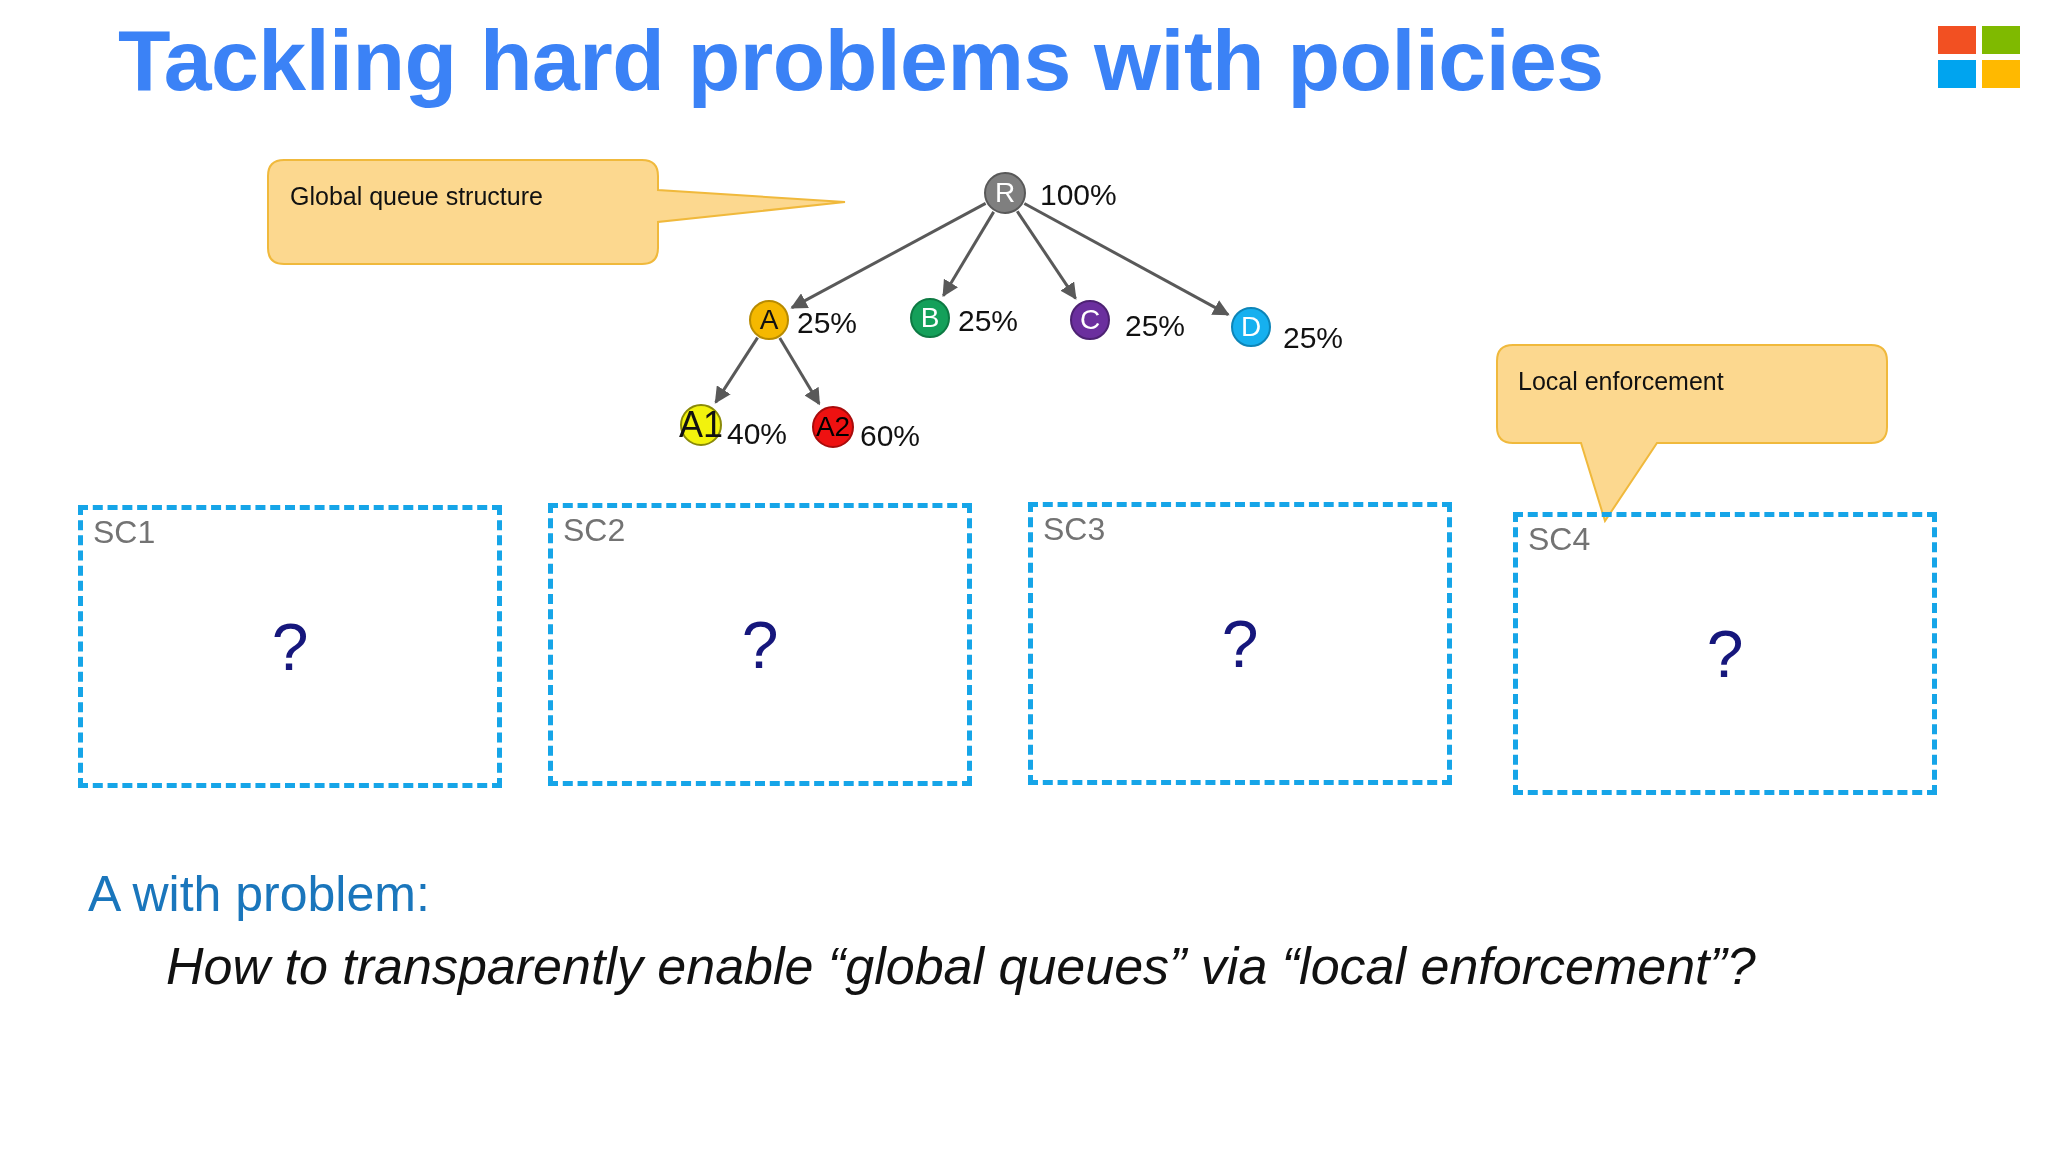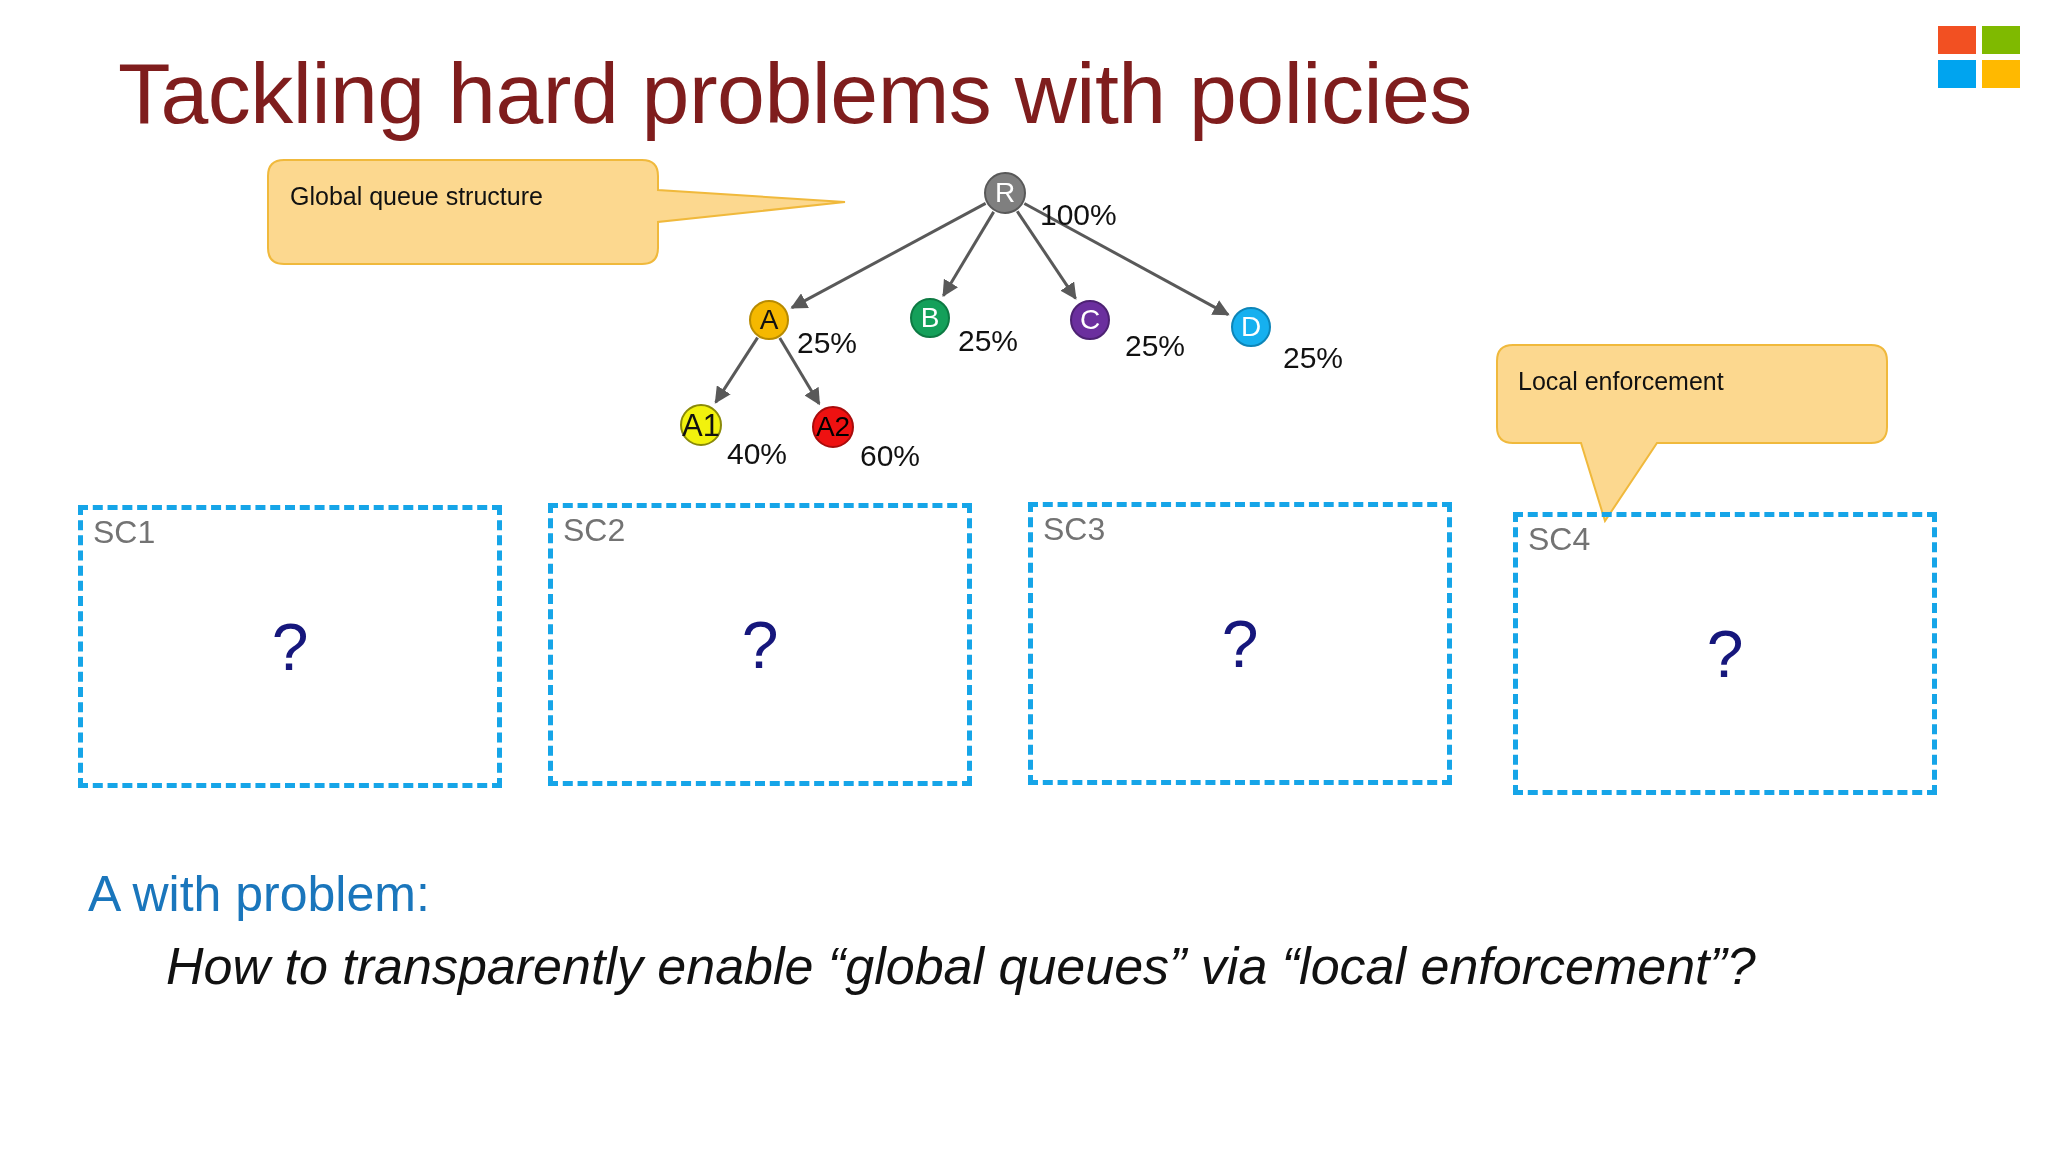--- a/index.html
+++ b/index.html
@@ -16,26 +16,25 @@
     background: #ffffff;
   }
 
   
   #slide-title {
     position: absolute;
     left: 118px;
     top: 14px;
     font-size: 86px;
     line-height: 1.08;
-    color: #7f1d1d;
-    font-family: "Liberation Sans", sans-serif;
-    font-weight: 400;
+    color: #3b82f6;
+    font-family: "Liberation Sans", sans-serif;
+    font-weight: 700;
     letter-spacing: -0.5px;
     white-space: nowrap;
-    margin-top: 33px;
   }
 
   
   #ms-logo {
     position: absolute;
     left: 1938px;
     top: 26px;
     width: 84px;
     height: 64px;
   }
@@ -83,21 +82,20 @@
     justify-content: center;
     font-family: "Liberation Sans", sans-serif;
     line-height: 1;
     box-sizing: border-box;
   }
   .tree-pct {
     position: absolute;
     color: #111111;
     font-family: "Liberation Sans", sans-serif;
     white-space: nowrap;
-    margin-top: 20px;
   }
 
   
   .sc-box {
     position: absolute;
     border: 5px dashed #16a5e8;
     box-sizing: border-box;
     background: transparent;
   }
   .sc-label {
@@ -183,21 +181,21 @@
     <div class="tree-node" style="left: 984px; top: 172px; width: 42px; height: 42px; background: rgb(127, 127, 127); color: rgb(255, 255, 255); border: 2px solid rgb(89, 89, 89); font-size: 28px;">R</div>
     <div class="tree-pct" style="left: 1040px; top: 178px; font-size: 30px;">100%</div>
     <div class="tree-node" style="left: 749px; top: 300px; width: 40px; height: 40px; background: rgb(245, 184, 0); color: rgb(17, 17, 17); border: 2px solid rgb(184, 139, 0); font-size: 28px;">A</div>
     <div class="tree-pct" style="left: 797px; top: 306px; font-size: 30px;">25%</div>
     <div class="tree-node" style="left: 910px; top: 298px; width: 40px; height: 40px; background: rgb(20, 160, 90); color: rgb(255, 255, 255); border: 2px solid rgb(13, 122, 67); font-size: 28px;">B</div>
     <div class="tree-pct" style="left: 958px; top: 304px; font-size: 30px;">25%</div>
     <div class="tree-node" style="left: 1070px; top: 300px; width: 40px; height: 40px; background: rgb(107, 47, 158); color: rgb(255, 255, 255); border: 2px solid rgb(77, 34, 115); font-size: 28px;">C</div>
     <div class="tree-pct" style="left: 1125px; top: 309px; font-size: 30px;">25%</div>
     <div class="tree-node" style="left: 1231px; top: 307px; width: 40px; height: 40px; background: rgb(22, 176, 239); color: rgb(255, 255, 255); border: 2px solid rgb(13, 133, 184); font-size: 28px;">D</div>
     <div class="tree-pct" style="left: 1283px; top: 321px; font-size: 30px;">25%</div>
-    <div class="tree-node" style="left: 680px; top: 404px; width: 42px; height: 42px; background: rgb(242, 242, 13); color: rgb(17, 17, 17); border: 2px solid rgb(138, 138, 8); font-size: 31px;">A1</div>
+    <div class="tree-node" style="left: 680px; top: 404px; width: 42px; height: 42px; background: rgb(242, 242, 13); color: rgb(17, 17, 17); border: 2px solid rgb(138, 138, 8); font-size: 36px;">A1</div>
     <div class="tree-pct" style="left: 727px; top: 417px; font-size: 30px;">40%</div>
     <div class="tree-node" style="left: 812px; top: 406px; width: 42px; height: 42px; background: rgb(238, 17, 17); color: #000000; border: 2px solid rgb(168, 11, 11); font-size: 28px;">A2</div>
     <div class="tree-pct" style="left: 860px; top: 419px; font-size: 30px;">60%</div>
   </div>
 
 <div id="sc-boxes">
     <div class="sc-box" style="left: 78px; top: 505px; width: 424px; height: 283px; border-color: rgb(22, 165, 232);">
       <div class="sc-label">SC1</div>
       <div class="sc-q">?</div>
     </div>

